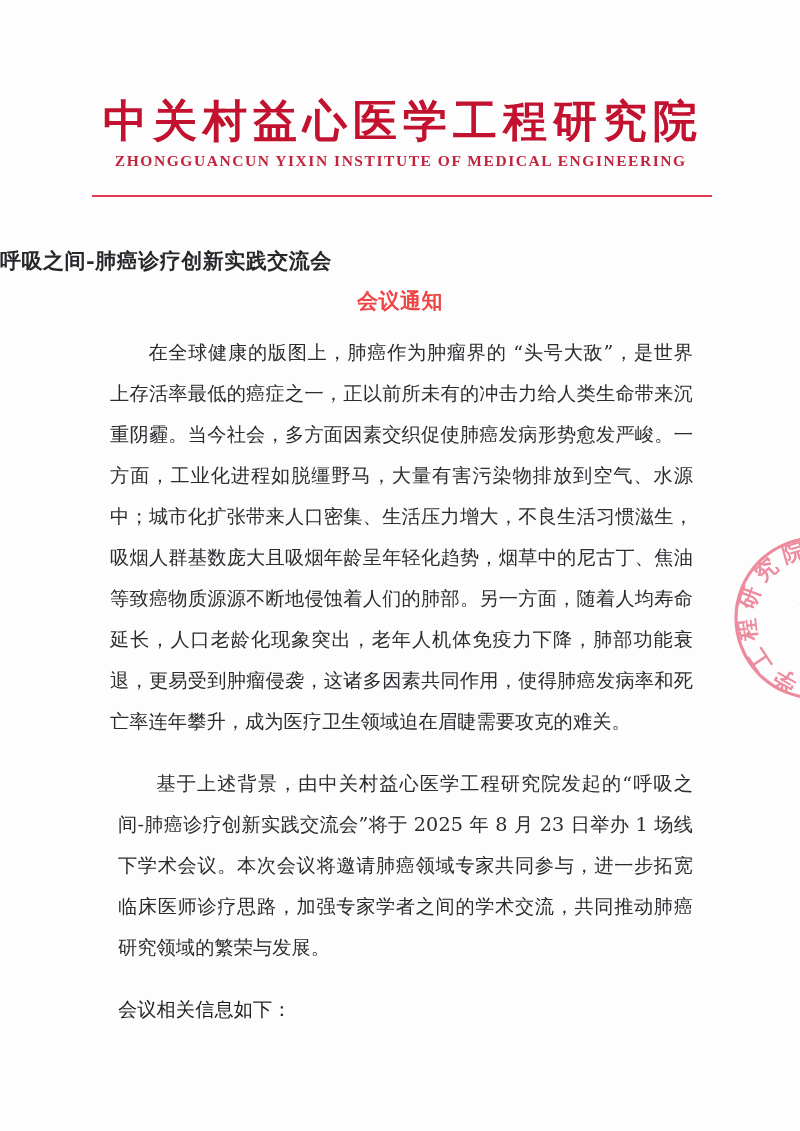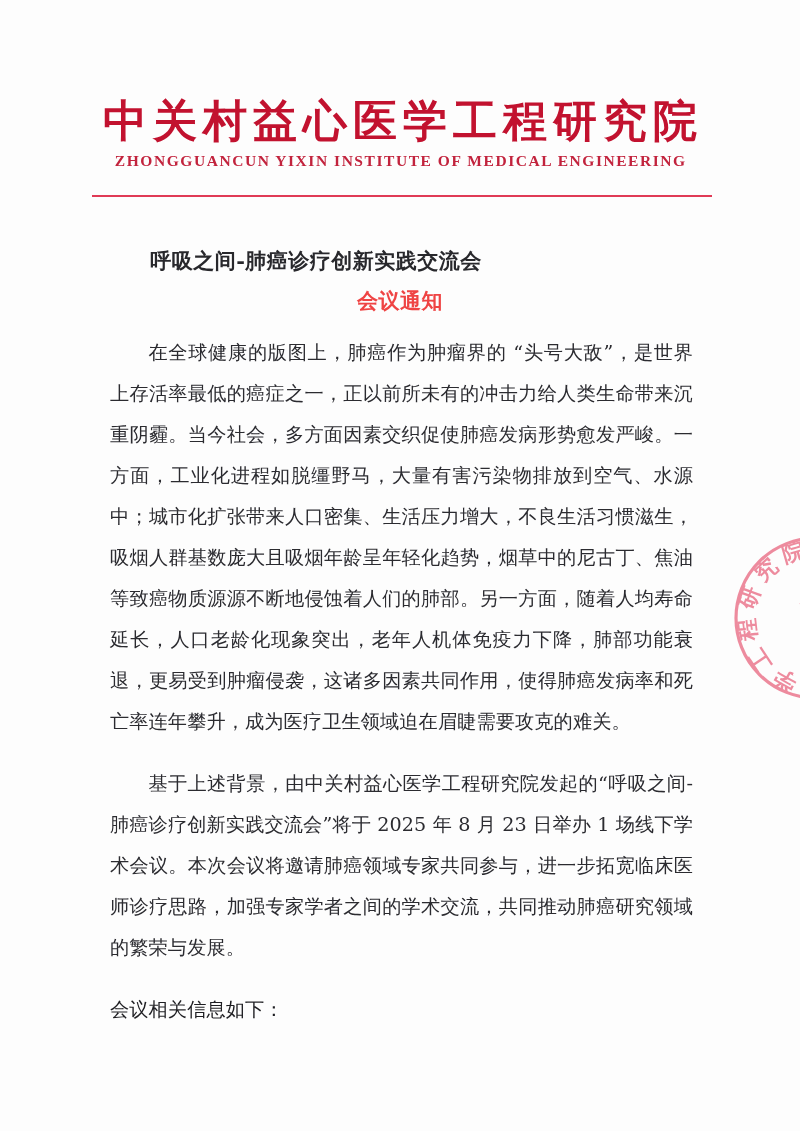--- a/index.html
+++ b/index.html
@@ -56,21 +56,21 @@
     height: 0;
     border-top: 2px solid #e03a56;
   }
 
   
   .doc-title {
     position: absolute;
     left: 0;
     top: 248px;
     width: 632px;
-    text-align: center;
+    text-align: left;
     font-size: 21px;
     font-weight: 700;
     color: #28282c;
     letter-spacing: 0.5px;
     line-height: 1.25;
   }
   .doc-subtitle {
     position: absolute;
     left: 0;
     top: 288px;
@@ -97,20 +97,21 @@
     text-align: justify;
     text-justify: inter-character;
     letter-spacing: 0.1px;
     margin: 0;
   }
   .para.indent {
     text-indent: 2em;
   }
   .para.spaced {
     margin-top: 21px;
+    margin-left: 8px;
   }
   .para.nojustify {
     text-align: left;
   }
   .para.bold {
     font-weight: 400;
     color: #1e1e22;
   }
 
   

